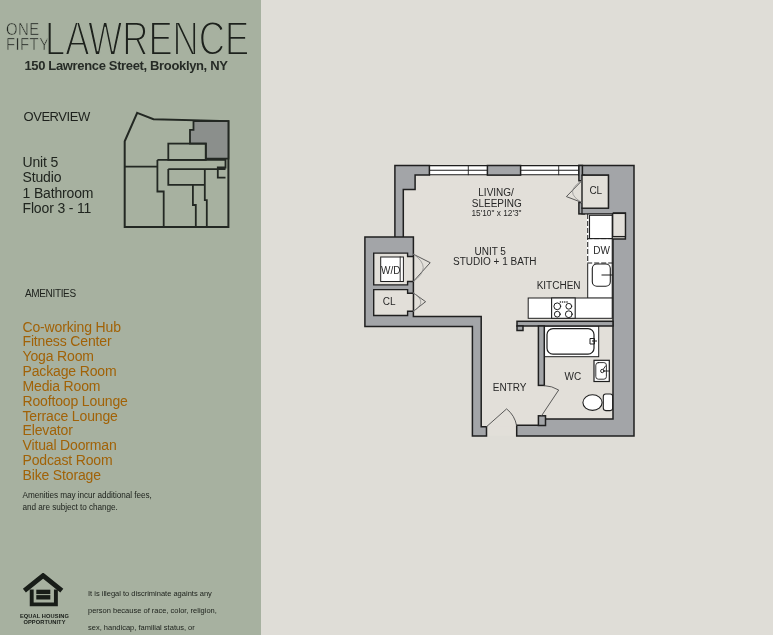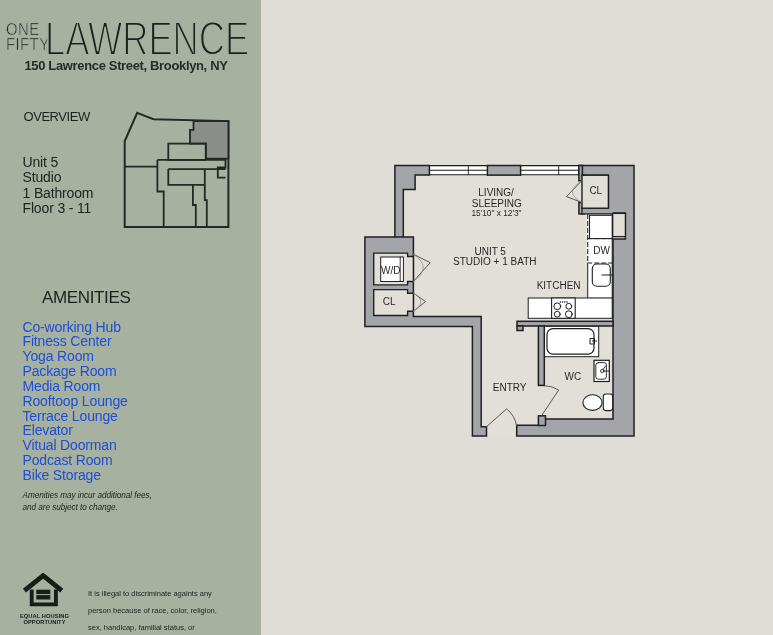--- a/index.html
+++ b/index.html
@@ -30,25 +30,25 @@
 
   <rect x="50.3" y="35.6" width="37.5" height="16.3" fill="none" stroke="#232823" stroke-width="1.8"></rect>
 
   <path d="M39.4,51.9 L39.4,83.5 L45.7,83.5 L45.7,119.1 M39.4,51.9 L107.5,51.9 L107.5,59.5 L99.8,59.5 L99.8,69.6 L107.5,69.6 M50.3,61.1 L107.5,61.1" fill="none" stroke="#232823" stroke-width="1.8"></path>
 
   <path d="M50.3,61.1 L50.3,76.9 L86.8,76.9 L86.8,61.1 M74.9,76.9 L74.9,97 L77.8,97 L77.8,119.1 M86.8,76.9 L86.8,92.2 L88.8,92.2 L88.8,119.1" fill="none" stroke="#232823" stroke-width="1.8"></path>
 </svg>
 
 <div class="abs" style="left:22.5px;top:154.5px;color:#20251f;font-size:14px;letter-spacing:-0.15px;line-height:15.6px;">Unit 5<br>Studio<br>1 Bathroom<br>Floor 3 - 11</div>
 
-<div class="abs" style="left:42px;top:287.5px;color:#1d211c;font-size:17px;letter-spacing:-0.35px;">AMENITIES</div>
+<div class="abs" style="left:25px;top:287.5px;color:#1d211c;font-size:10px;letter-spacing:-0.35px;">AMENITIES</div>
 
-<div class="abs" style="left:22.5px;top:319.5px;color:#1d4ed8;font-size:14px;letter-spacing:-0.15px;line-height:14.85px;">Co-working Hub<br>Fitness Center<br>Yoga Room<br>Package Room<br>Media Room<br>Rooftoop Lounge<br>Terrace Lounge<br>Elevator<br>Vitual Doorman<br>Podcast Room<br>Bike Storage</div>
+<div class="abs" style="left:22.5px;top:319.5px;color:#a16207;font-size:14px;letter-spacing:-0.15px;line-height:14.85px;">Co-working Hub<br>Fitness Center<br>Yoga Room<br>Package Room<br>Media Room<br>Rooftoop Lounge<br>Terrace Lounge<br>Elevator<br>Vitual Doorman<br>Podcast Room<br>Bike Storage</div>
 
-<div class="abs" style="left:22.5px;top:489.5px;color:#20251f;font-size:8.2px;letter-spacing:-0.05px;line-height:12.5px;font-style:italic;">Amenities may incur additional fees,<br>and are subject to change.</div>
+<div class="abs" style="left:22.5px;top:489.5px;color:#20251f;font-size:8.2px;letter-spacing:-0.05px;line-height:12.5px;">Amenities may incur additional fees,<br>and are subject to change.</div>
 
 <svg class="abs" style="left:20px;top:573px;" width="47" height="36" viewBox="0 0 47 36">
 
   <path d="M4.4,17.6 L23.1,2.6 L41.8,17.6" fill="none" stroke="#181d18" stroke-width="4.8"></path>
 
   <path d="M11.7,16.5 L11.7,31.4 L35.9,31.4 L35.9,16.5" fill="none" stroke="#181d18" stroke-width="3.9"></path>
 
   <rect x="16.3" y="16.7" width="14" height="4.4" fill="#181d18"></rect>
   <rect x="16.3" y="22.1" width="14" height="4.4" fill="#181d18"></rect>
 </svg>

